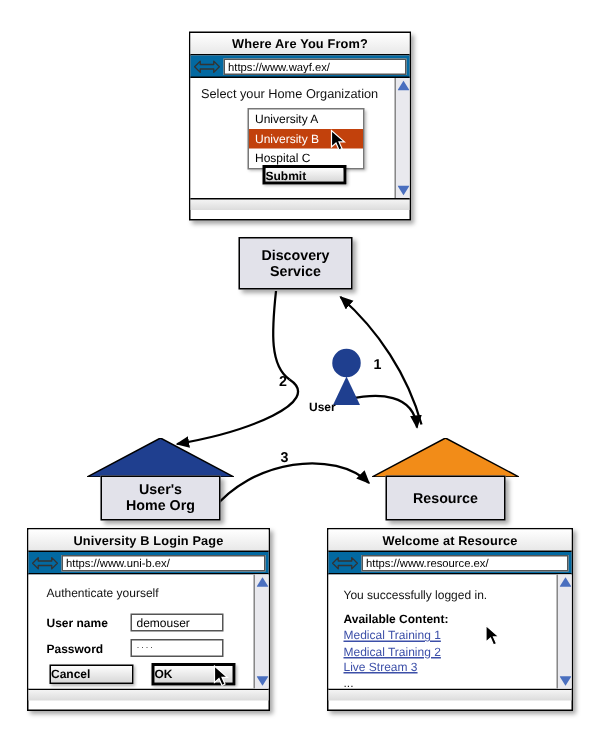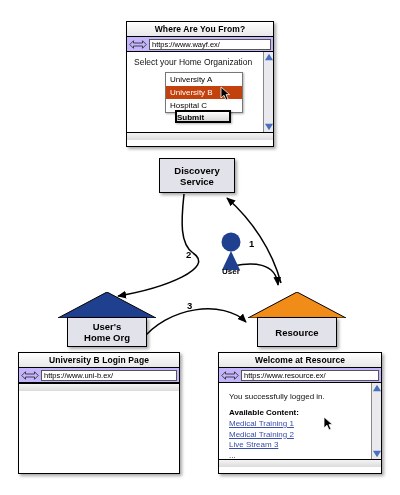--- a/index.html
+++ b/index.html
@@ -24,21 +24,21 @@
     height:14px;
     border-bottom:1px solid #000;
     background:linear-gradient(#ffffff,#e8e8e8);
     display:flex;align-items:center;justify-content:center;
     font-size:8.5px;font-weight:bold;color:#000;
     letter-spacing:.1px;
   }
   .win-urlbar{
     height:15px;
     border-bottom:1px solid #000;
-    background:#c4b5fd;
+    background:#0369a1;
     display:flex;align-items:center;
     padding:0 2px;
     box-sizing:border-box;
   }
   .navicon{width:18px;height:11px;flex:0 0 18px;margin-right:2px;}
   .urlbox{
     flex:1;height:11px;
     background:#fff;border:1px solid #555;
     font-size:7.5px;color:#000;
     display:flex;align-items:center;
@@ -134,21 +134,21 @@
     display:flex;align-items:center;justify-content:center;
     text-align:center;font-size:9.5px;font-weight:bold;color:#000;
     line-height:11px;box-sizing:border-box;
   }
   #homeorg{left:58px;top:292px;width:98px;height:58px;}
   #resource{left:248px;top:292px;width:98px;height:58px;}
 
   .user-fig{position:absolute;left:216px;top:232px;width:30px;height:40px;}
   .user-label{
     position:absolute;left:206px;top:267px;width:50px;
-    text-align:center;font-size:8px;font-weight:bold;color:#000;
+    text-align:left;font-size:8px;font-weight:bold;color:#000;
   }
   .seq{
     position:absolute;font-size:9.5px;font-weight:bold;color:#000;
   }
   #seq1{left:249px;top:238px;}
   #seq2{left:186px;top:249px;}
   #seq3{left:187px;top:300px;}
 
   svg.arrows{position:absolute;left:0;top:0;width:400px;height:495px;pointer-events:none;}
   svg.cursor{position:absolute;pointer-events:none;}
@@ -242,20 +242,45 @@
   </div>
 
   <div class="win" id="login">
     <div class="win-title">University B Login Page</div>
     <div class="win-urlbar">
       <svg class="navicon" viewBox="0 0 24 12">
         <path d="M6,1 L1,6 L6,11 L6,8 L18,8 L18,11 L23,6 L18,1 L18,4 L6,4 z" fill="none" stroke="#333" stroke-width="1.2" stroke-linejoin="round"></path>
       </svg>
       <div class="urlbox">https://www.uni-b.ex/</div>
     </div>
+    <div class="win-body">
+      <div class="auth-text">Authenticate yourself</div>
+
+      <div class="frow" style="top:26px;">
+        <div class="flabel">User name</div>
+        <div class="finput">demouser</div>
+      </div>
+
+      <div class="frow" style="top:43px;">
+        <div class="flabel">Password</div>
+        <div class="finput pw">····</div>
+      </div>
+
+      <div class="btn" id="cancelBtn">Cancel</div>
+      <div class="btn strong" id="okBtn">OK</div>
+
+      <div class="vscroll">
+        <div class="sa up"></div>
+        <div class="sa dn"></div>
+      </div>
+
+      <svg class="cursor" style="left:123px;top:60px;width:11px;height:15px;" viewBox="0 0 11 15">
+        <path d="M1,1 L1,12 L4,9.3 L6,14 L8,13 L6,8.6 L9.6,8.6 z" fill="#000" stroke="#fff" stroke-width=".8"></path>
+      </svg>
+    </div>
     <div class="win-foot"></div>
   </div>
 
   <div class="win" id="res">
     <div class="win-title">Welcome at Resource</div>
     <div class="win-urlbar">
       <svg class="navicon" viewBox="0 0 24 12">
         <path d="M6,1 L1,6 L6,11 L6,8 L18,8 L18,11 L23,6 L18,1 L18,4 L6,4 z" fill="none" stroke="#333" stroke-width="1.2" stroke-linejoin="round"></path>
       </svg>
       <div class="urlbox">https://www.resource.ex/</div>

